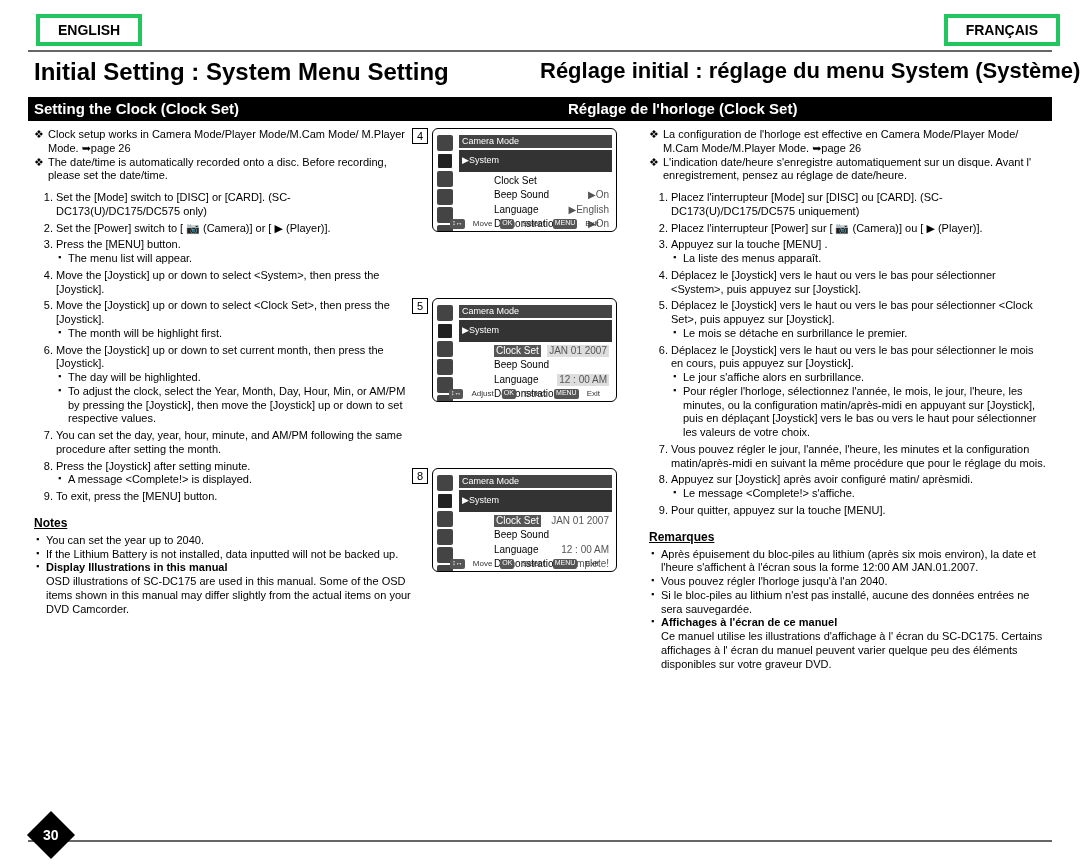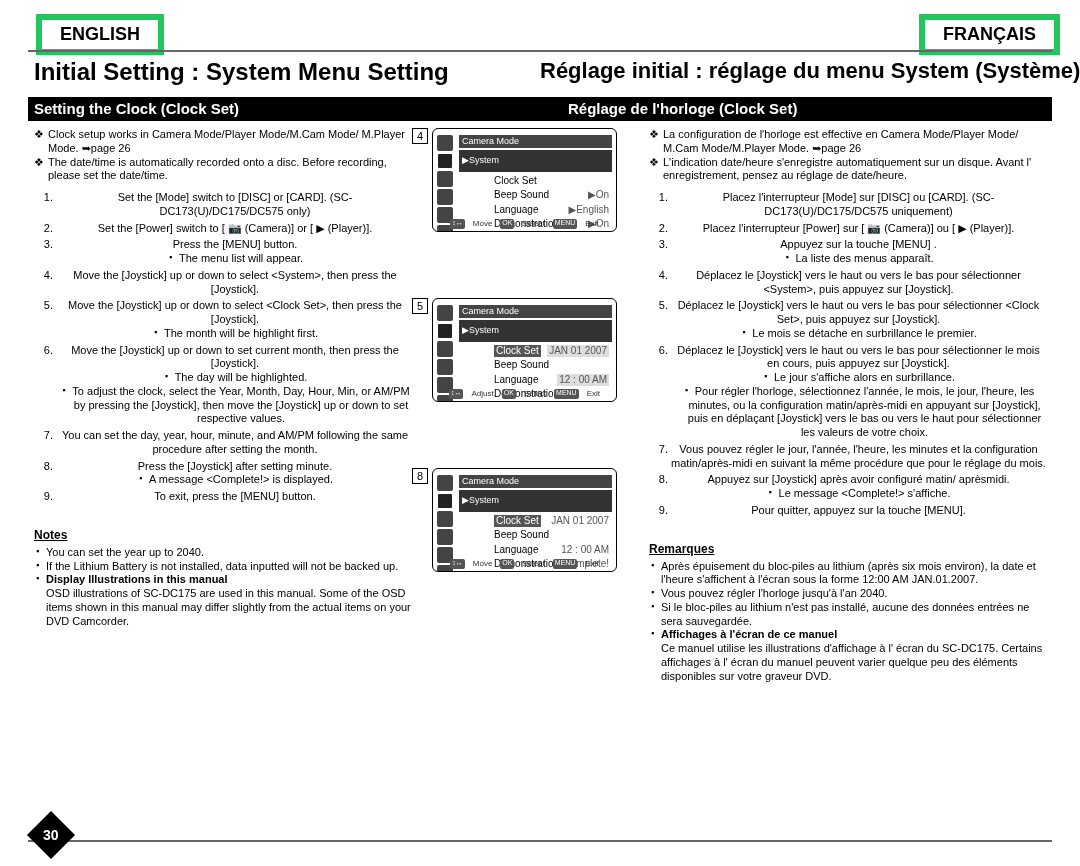--- a/index.html
+++ b/index.html
@@ -9,23 +9,23 @@
     background: #fff;
     font-family: Arial, Helvetica, sans-serif;
     font-size: 12px;
     color: #000;
     padding: 28px 32px 18px 32px;
     position: relative;
   }
   .lang-tab {
     position: absolute;
     top: 14px;
-    border: 6px solid #22c55e;
+    border: 4px solid #22c55e;
     font-weight: bold;
-    font-size: 18px;
+    font-size: 14px;
     padding: 4px 18px;
     background:#fff;
   }
   .lang-left { left: 36px; }
   .lang-right { right: 20px; }
   .hr-top { position:absolute; left:28px; right:28px; top:50px; height:0; border-top:2px solid #666; }
   .hr-bot { position:absolute; left:28px; right:28px; bottom:24px; height:0; border-top:2px solid #666; }
   .titles { position:absolute; left:34px; right:34px; top:58px; display:flex; }
   .title  { font-size:24px; font-weight:bold; width:50%; white-space:nowrap; }
   .title.right { text-align:right; font-size:22px; }
@@ -33,25 +33,25 @@
   .subheads { position:absolute; left:34px; right:34px; top:100px; display:flex; color:#fff; font-size:15px; font-weight:bold; }
   .subheads div { width:50%; }
   .subheads .r { padding-left: 28px; }
   .columns { position:absolute; left:34px; right:34px; top:128px; bottom:50px; display:flex; }
   .col { font-size:11px; line-height:1.25; }
   .col-en { width:380px; }
   .col-mid { width:225px; position:relative; }
   .col-fr { flex:1; padding-left:10px; }
   ul.diam { list-style:none; padding-left:14px; margin-bottom:8px; }
   ul.diam > li::before { content:"❖"; position:absolute; margin-left:-14px; }
-  ol.steps { padding-left:22px;text-align:center; }
+  ol.steps { padding-left:22px; }
   ol.steps > li { margin-bottom:3px; }
   ul.bul { list-style:none; padding-left:12px; }
   ul.bul > li::before { content:"▪"; position:absolute; margin-left:-10px; font-size:9px; }
-  .notes-title { font-weight:bold; text-decoration:underline; margin-top:24px; margin-bottom:3px; font-size:12px; }
+  .notes-title { font-weight:bold; text-decoration:underline; margin-top:12px; margin-bottom:3px; font-size:12px; }
   .pagenum {
     position:absolute; bottom:14px; left:34px;
     width:34px; height:34px; background:#000; transform:rotate(45deg);
     display:flex; align-items:center; justify-content:center;
   }
   .pagenum span { transform:rotate(-45deg); color:#fff; font-weight:bold; font-size:14px; }
   .b { font-weight:bold; }
   
   .figwrap { position:absolute; left:18px; width:190px; }
   .fig4 { top:0; }

